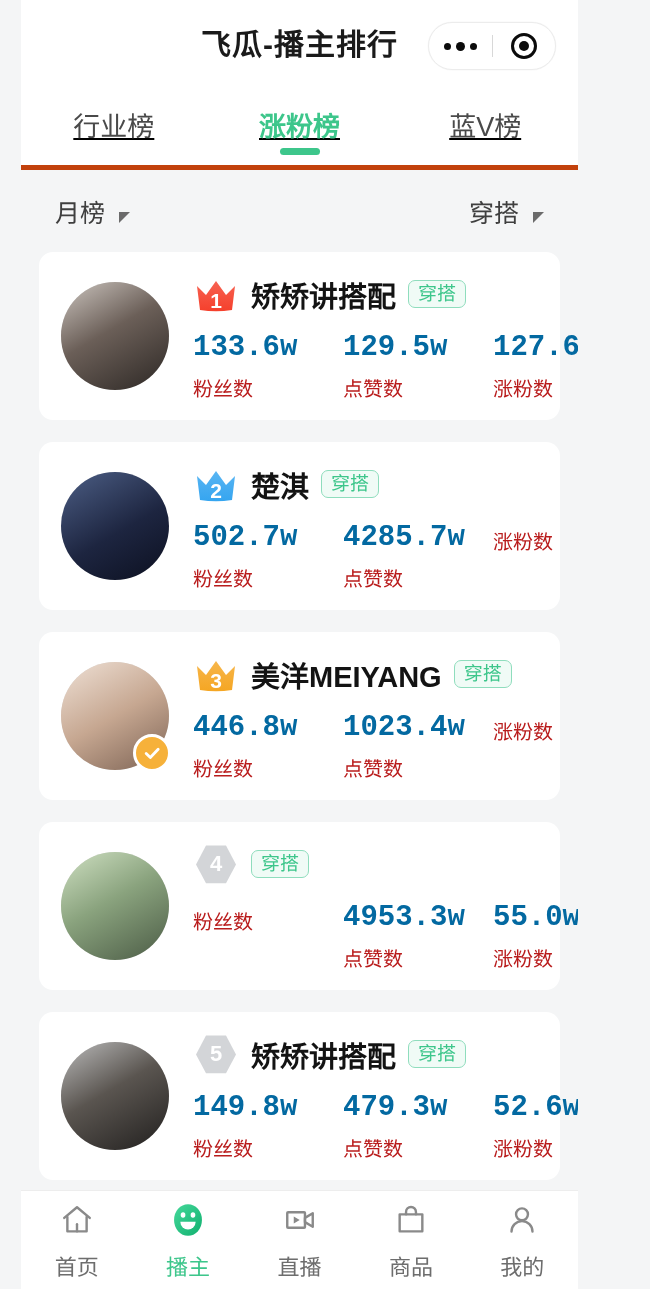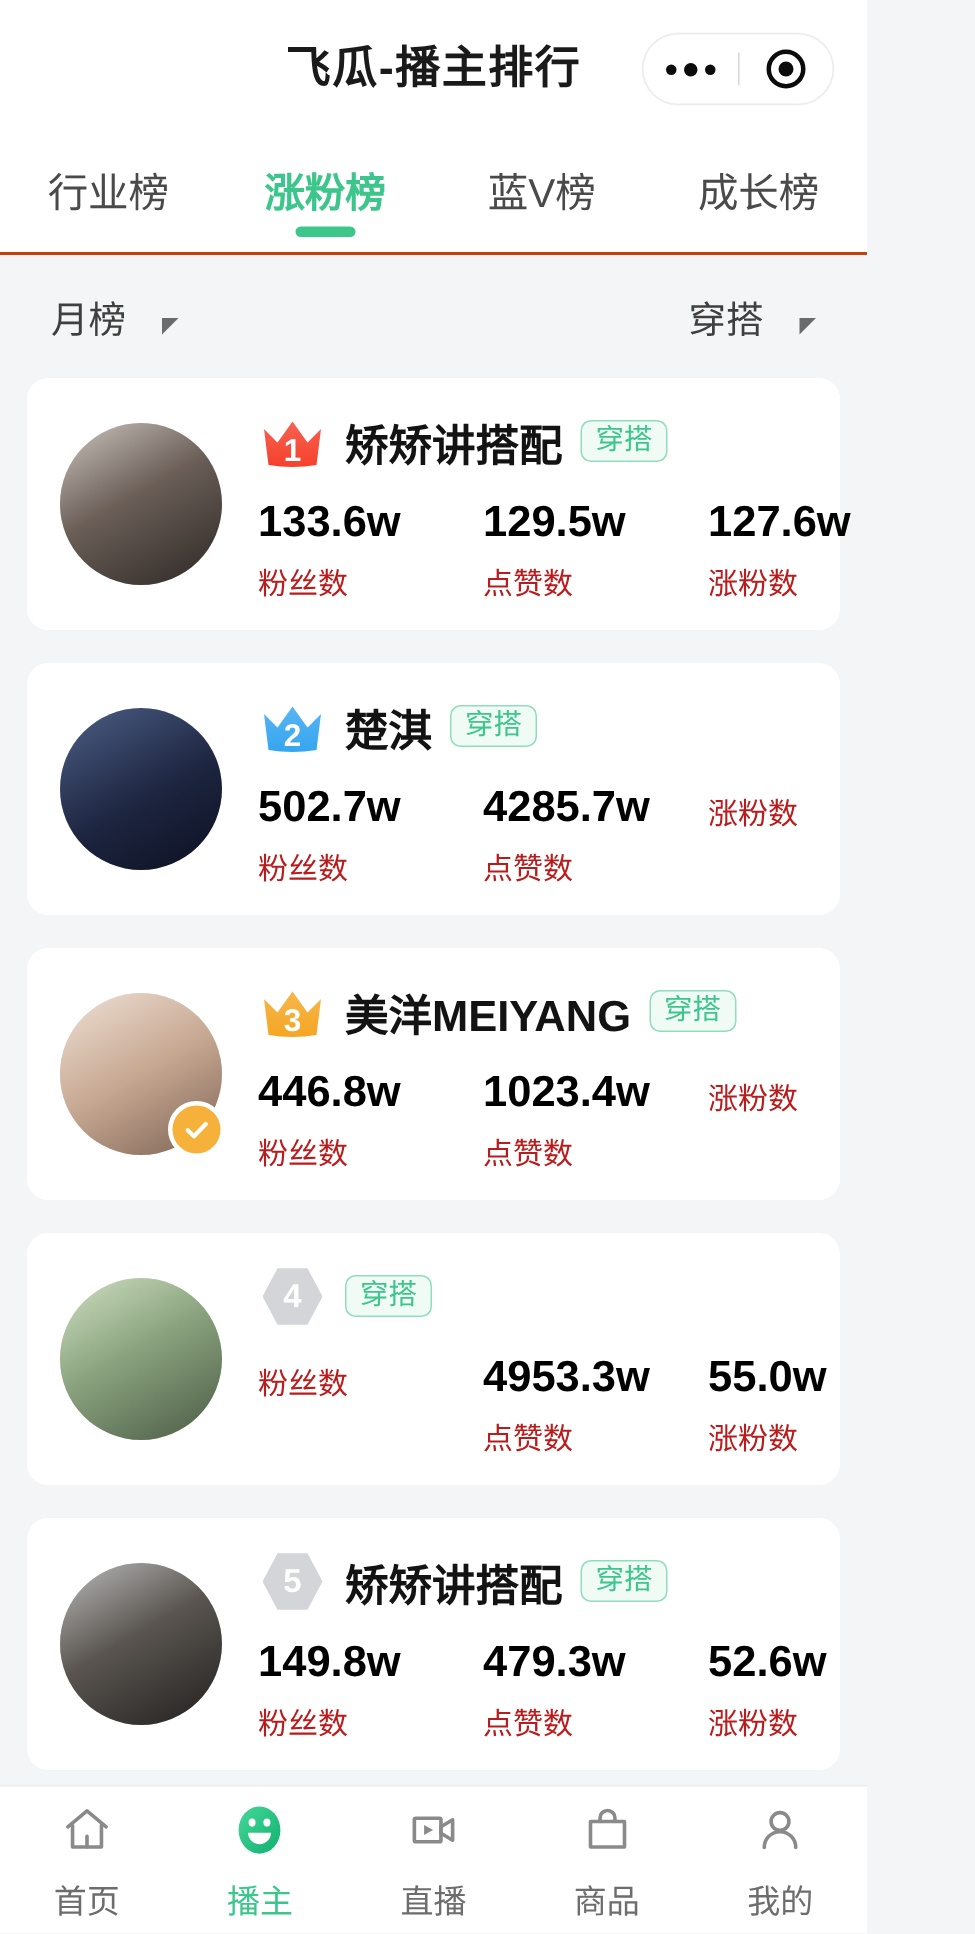--- a/index.html
+++ b/index.html
@@ -7,21 +7,21 @@
   html, body {
     width:650px; height:1289px;
     font-family:"Liberation Sans","DejaVu Sans",sans-serif;
     background:#f4f5f6;
     overflow:hidden;
   }
   #app {
     position:relative;
     width:578px; height:1289px;
     background:#f4f5f6;
-    display:flex; flex-direction:column;
+    display:flex; flex-direction:column;padding-left:21px;
   }
 
   
   .navbar {
     position:relative;
     height:84px;
     background:#ffffff;
     display:flex; align-items:center; justify-content:center;
     flex:0 0 84px;
   }
@@ -56,22 +56,23 @@
   }
   .capsule-target .ring i {
     display:block; width:10px; height:10px; border-radius:50%; background:#0b0b0b;
   }
 
   
   .tabbar {
     height:86px;
     background:#ffffff;
     display:flex; align-items:flex-end;
-    border-bottom:2px solid #c2410c;
+    border-bottom:5px solid #c2410c;
     flex:0 0 86px;
+    text-decoration:underline;
   }
   .tab {
     flex:1; position:relative;
     height:100%;
     display:flex; align-items:center; justify-content:center;
     font-size:27px; color:#4a4a4a; font-weight:400;
   }
   .tab.active { color:#3dc68b; font-weight:700; }
   .tab.active .tab-underline {
     position:absolute; bottom:10px; left:50%; transform:translateX(-50%);
@@ -80,21 +81,21 @@
 
   
   .filterbar {
     height:82px;
     display:flex; align-items:center; justify-content:space-between;
     padding:0 34px;
     background:#f4f5f6;
     flex:0 0 82px;
   }
   .filter {
-    display:flex; align-items:flex-end; gap:24px;
+    display:flex; align-items:flex-end; gap:14px;
     font-size:25px; color:#3f3f3f;
   }
   .filter .caret {
     width:0; height:0; margin-bottom:6px;
     border-left:11px solid transparent;
     border-bottom:11px solid #6b6b6b;
     transform:rotate(180deg);
   }
 
   
@@ -164,21 +165,21 @@
     border:1.5px solid #8fddbd;
     background:#f0fbf6;
     border-radius:7px;
     padding:3px 9px 4px;
     line-height:1;
     white-space:nowrap;
   }
 
   .stats { display:flex; padding-top:6px; }
   .stat { width:150px; }
-  .stat-val { font-size:29px; font-weight:700; color:#000000; line-height:1.25; }
+  .stat-val { font-size:29px; font-weight:700; color:#0369a1; line-height:1.25;font-family:Liberation Mono, monospace; }
   .stat-label { font-size:20px; color:#b91c1c; padding-top:6px; }
 
   
   .bottomnav {
     flex:0 0 99px;
     height:99px;
     background:#ffffff;
     border-top:1px solid #ededed;
     display:flex; align-items:center;
   }
@@ -216,23 +217,20 @@
   <div class="tabbar">
     <div class="tab">
       <span>行业榜</span>
     </div>
     <div class="tab active">
       <span>涨粉榜</span>
       <span class="tab-underline"></span>
     </div>
     <div class="tab">
       <span>蓝V榜</span>
-    </div>
-    <div class="tab">
-      <span>成长榜</span>
     </div>
   </div>
 
   <div class="filterbar">
     <div class="filter">
       <span>月榜</span>
       <span class="caret"></span>
     </div>
     <div class="filter">
       <span>穿搭</span>

